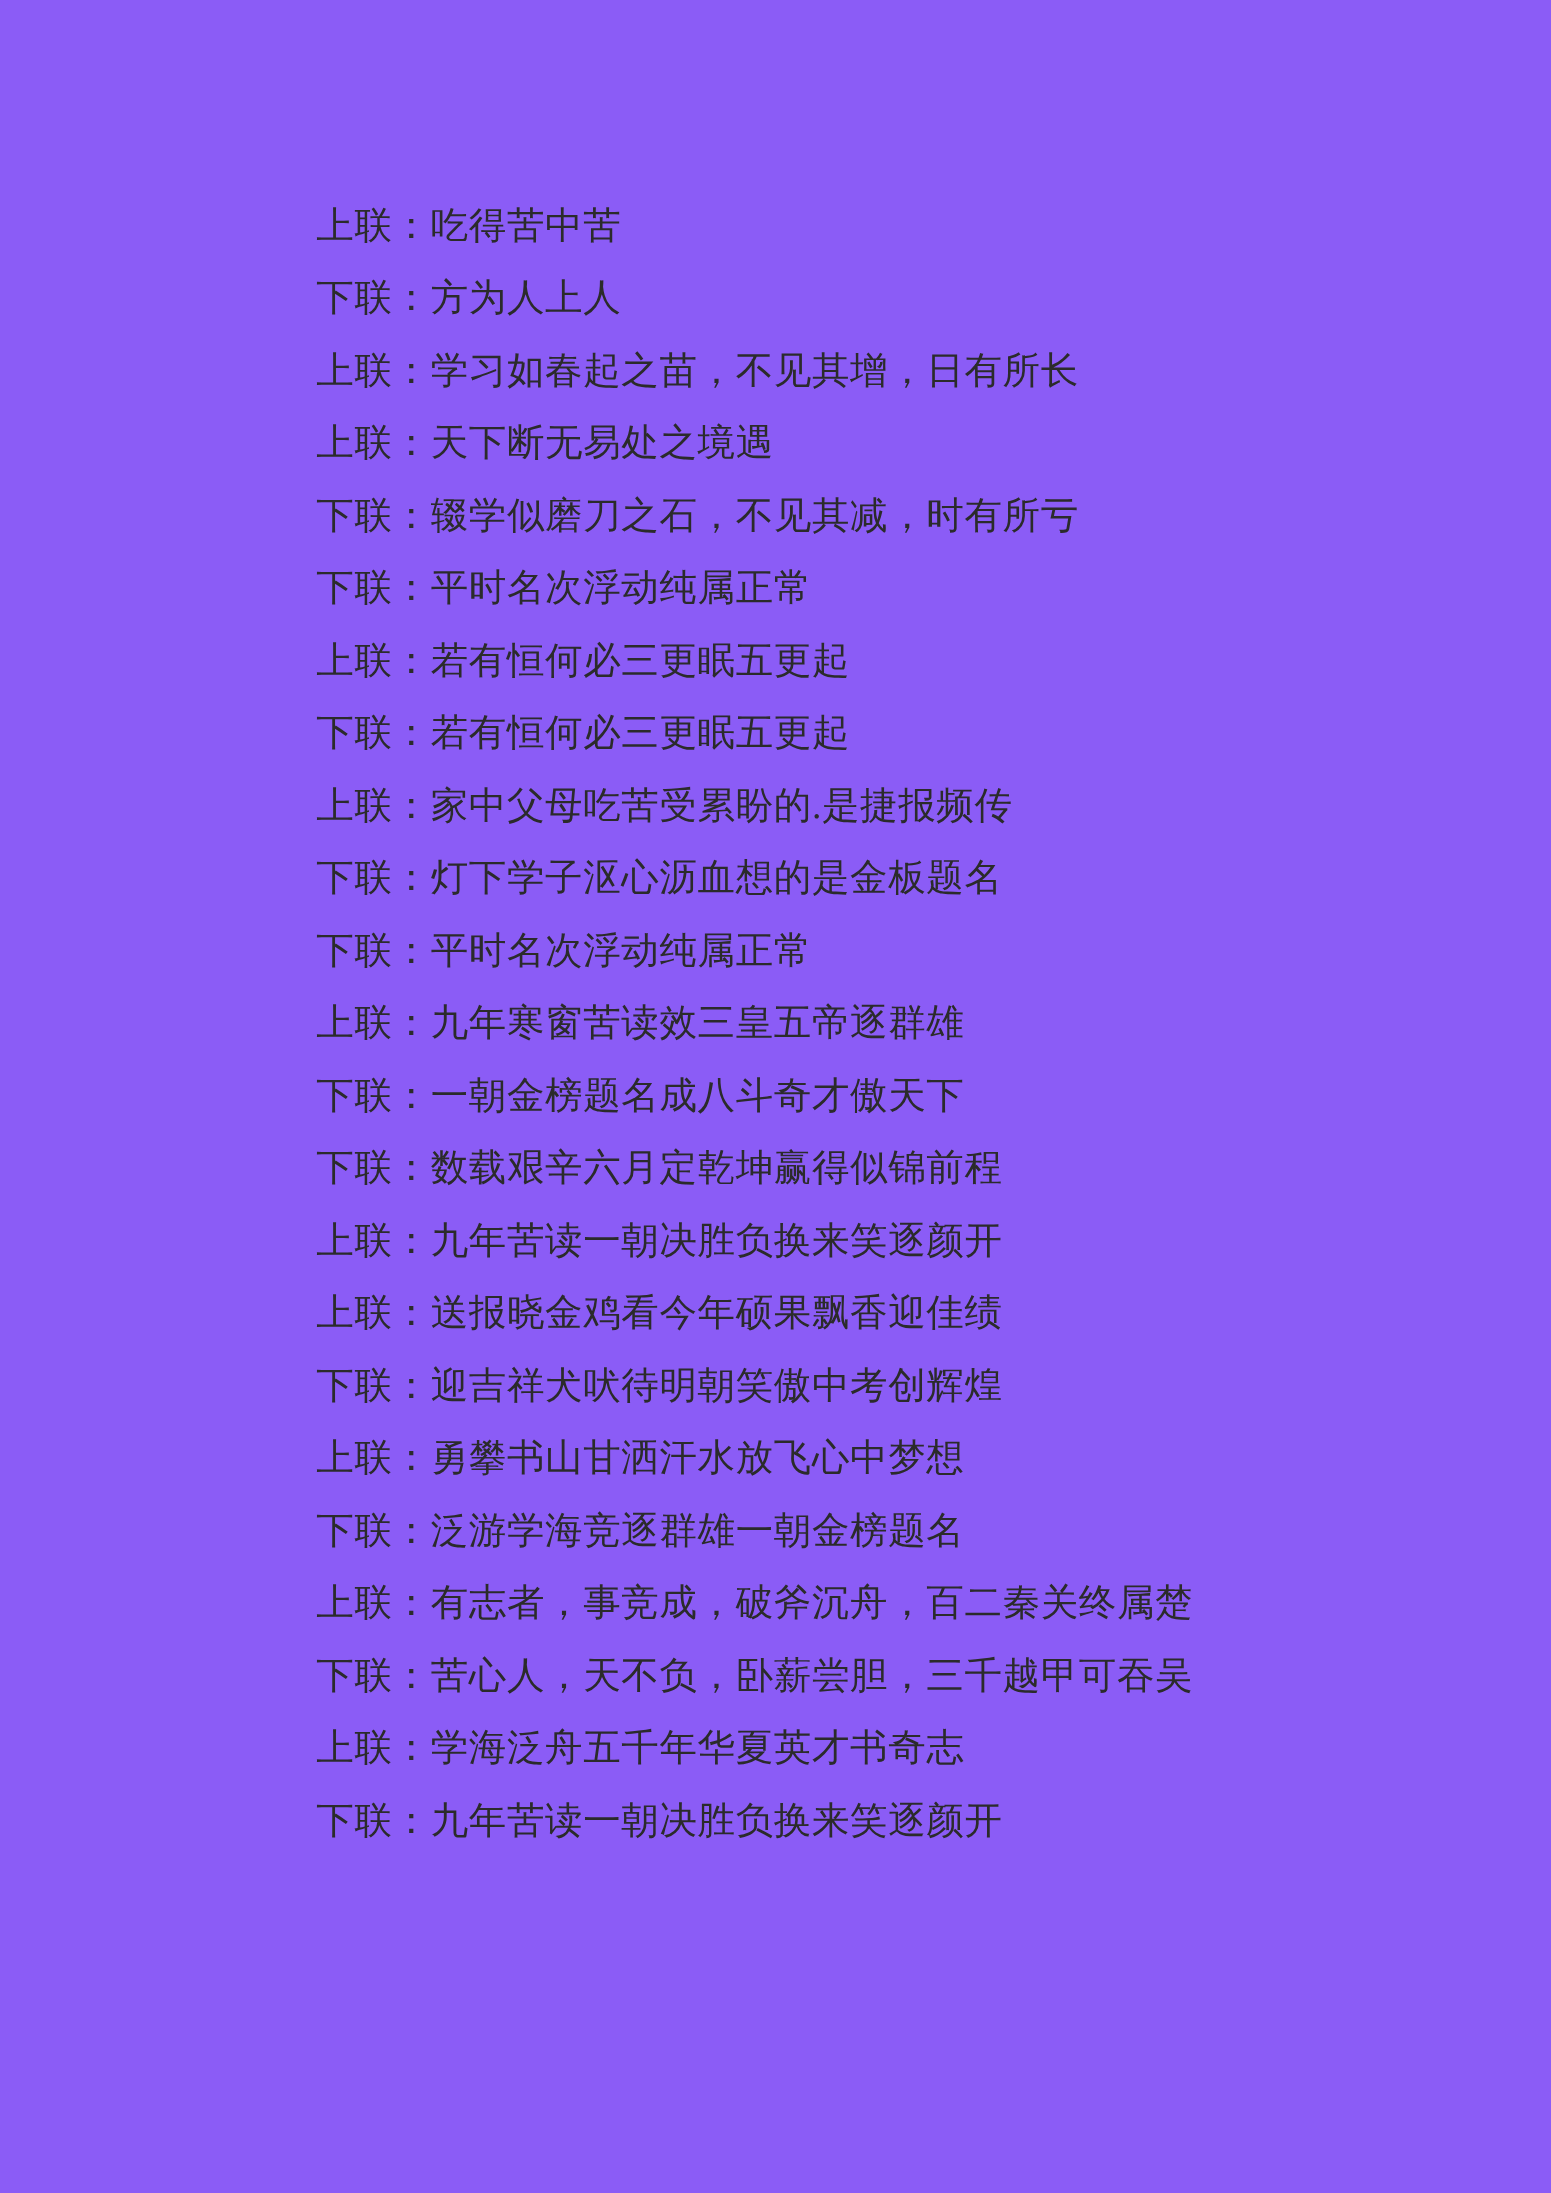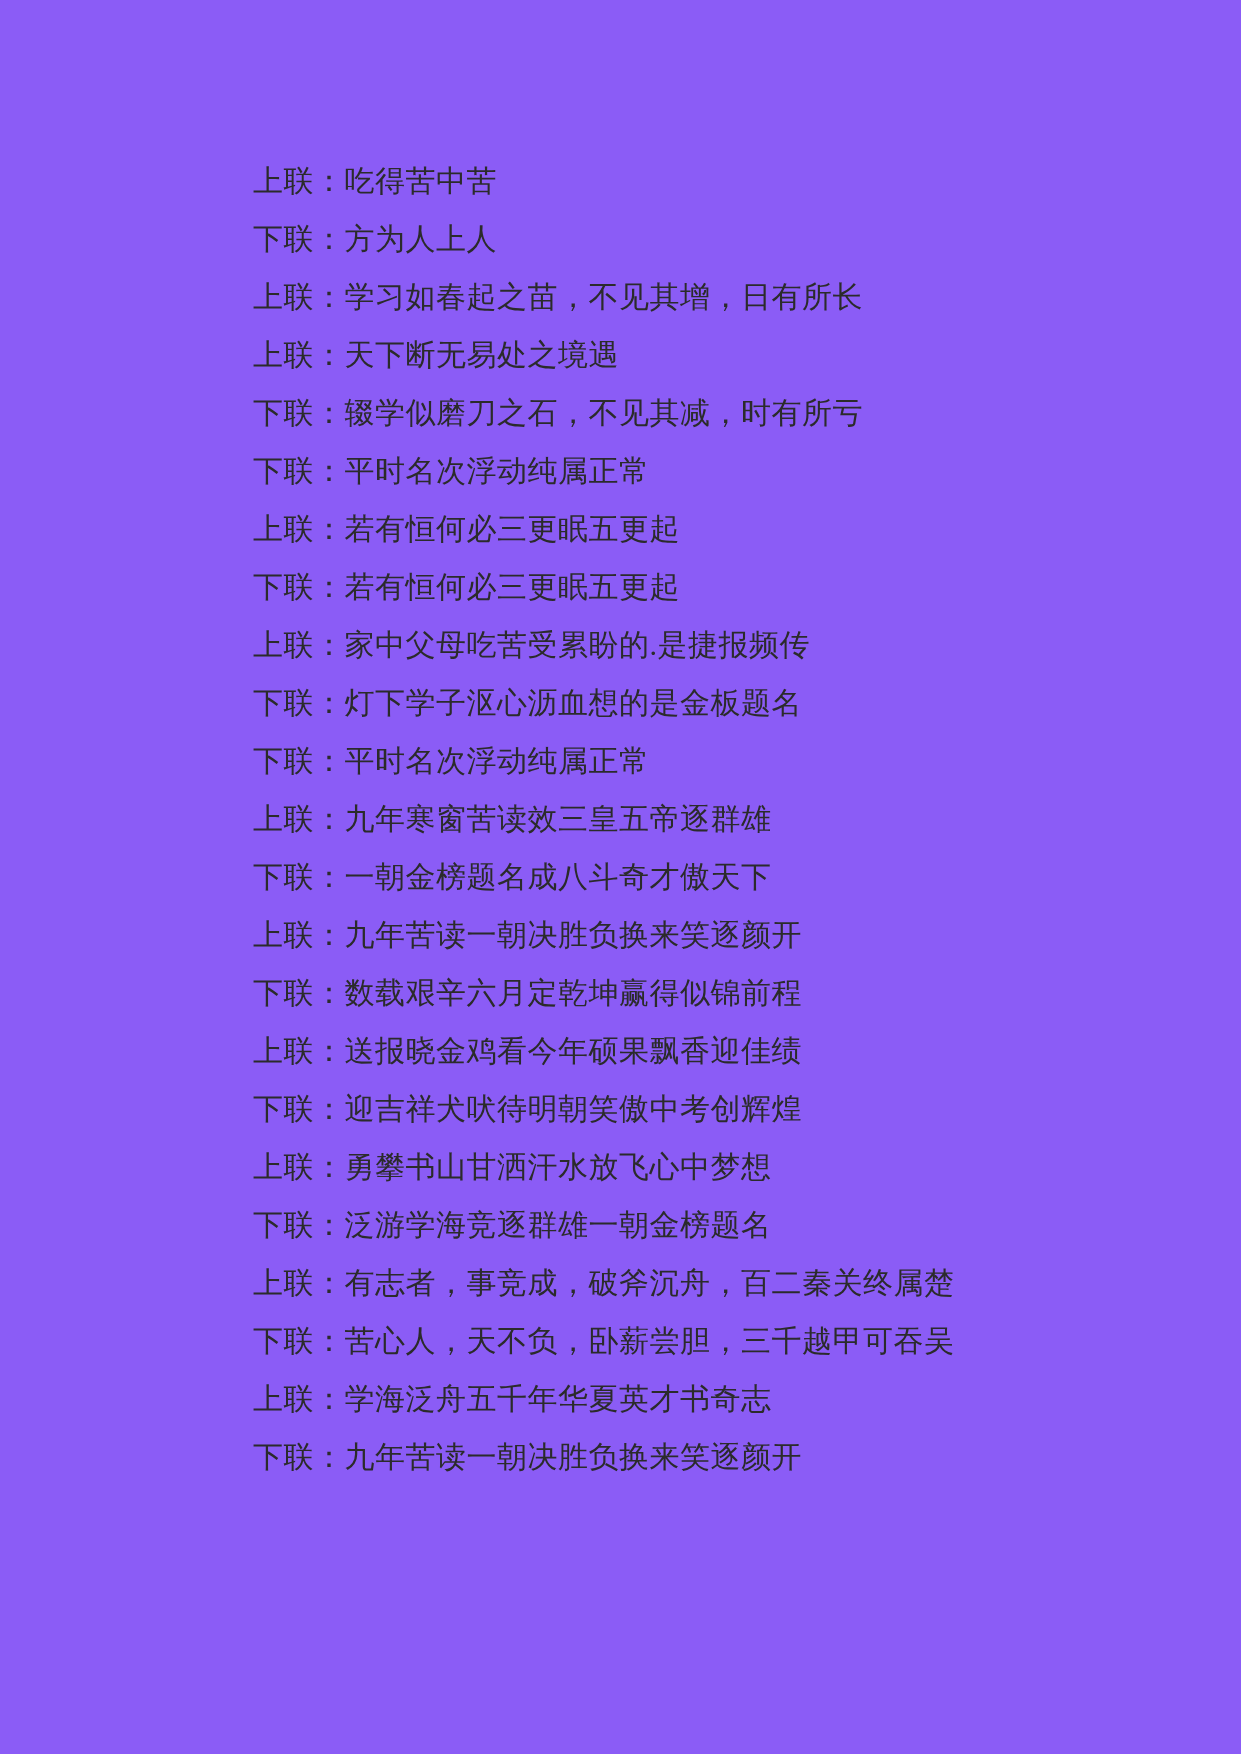--- a/index.html
+++ b/index.html
@@ -42,22 +42,22 @@
     <p class="line"><span class="lbl">上联：</span><span class="txt">天下断无易处之境遇</span></p>
     <p class="line"><span class="lbl">下联：</span><span class="txt">辍学似磨刀之石，不见其减，时有所亏</span></p>
     <p class="line"><span class="lbl">下联：</span><span class="txt">平时名次浮动纯属正常</span></p>
     <p class="line"><span class="lbl">上联：</span><span class="txt">若有恒何必三更眠五更起</span></p>
     <p class="line"><span class="lbl">下联：</span><span class="txt">若有恒何必三更眠五更起</span></p>
     <p class="line"><span class="lbl">上联：</span><span class="txt">家中父母吃苦受累盼的.是捷报频传</span></p>
     <p class="line"><span class="lbl">下联：</span><span class="txt">灯下学子沤心沥血想的是金板题名</span></p>
     <p class="line"><span class="lbl">下联：</span><span class="txt">平时名次浮动纯属正常</span></p>
     <p class="line"><span class="lbl">上联：</span><span class="txt">九年寒窗苦读效三皇五帝逐群雄</span></p>
     <p class="line"><span class="lbl">下联：</span><span class="txt">一朝金榜题名成八斗奇才傲天下</span></p>
+    <p class="line"><span class="lbl">下联：</span><span class="txt">数载艰辛六月定乾坤赢得似锦前程</span></p>
     <p class="line"><span class="lbl">上联：</span><span class="txt">九年苦读一朝决胜负换来笑逐颜开</span></p>
-    <p class="line"><span class="lbl">下联：</span><span class="txt">数载艰辛六月定乾坤赢得似锦前程</span></p>
     <p class="line"><span class="lbl">上联：</span><span class="txt">送报晓金鸡看今年硕果飘香迎佳绩</span></p>
     <p class="line"><span class="lbl">下联：</span><span class="txt">迎吉祥犬吠待明朝笑傲中考创辉煌</span></p>
     <p class="line"><span class="lbl">上联：</span><span class="txt">勇攀书山甘洒汗水放飞心中梦想</span></p>
     <p class="line"><span class="lbl">下联：</span><span class="txt">泛游学海竞逐群雄一朝金榜题名</span></p>
     <p class="line"><span class="lbl">上联：</span><span class="txt">有志者，事竞成，破斧沉舟，百二秦关终属楚</span></p>
     <p class="line"><span class="lbl">下联：</span><span class="txt">苦心人，天不负，卧薪尝胆，三千越甲可吞吴</span></p>
     <p class="line"><span class="lbl">上联：</span><span class="txt">学海泛舟五千年华夏英才书奇志</span></p>
     <p class="line"><span class="lbl">下联：</span><span class="txt">九年苦读一朝决胜负换来笑逐颜开</span></p>
   </div>
 </div>

